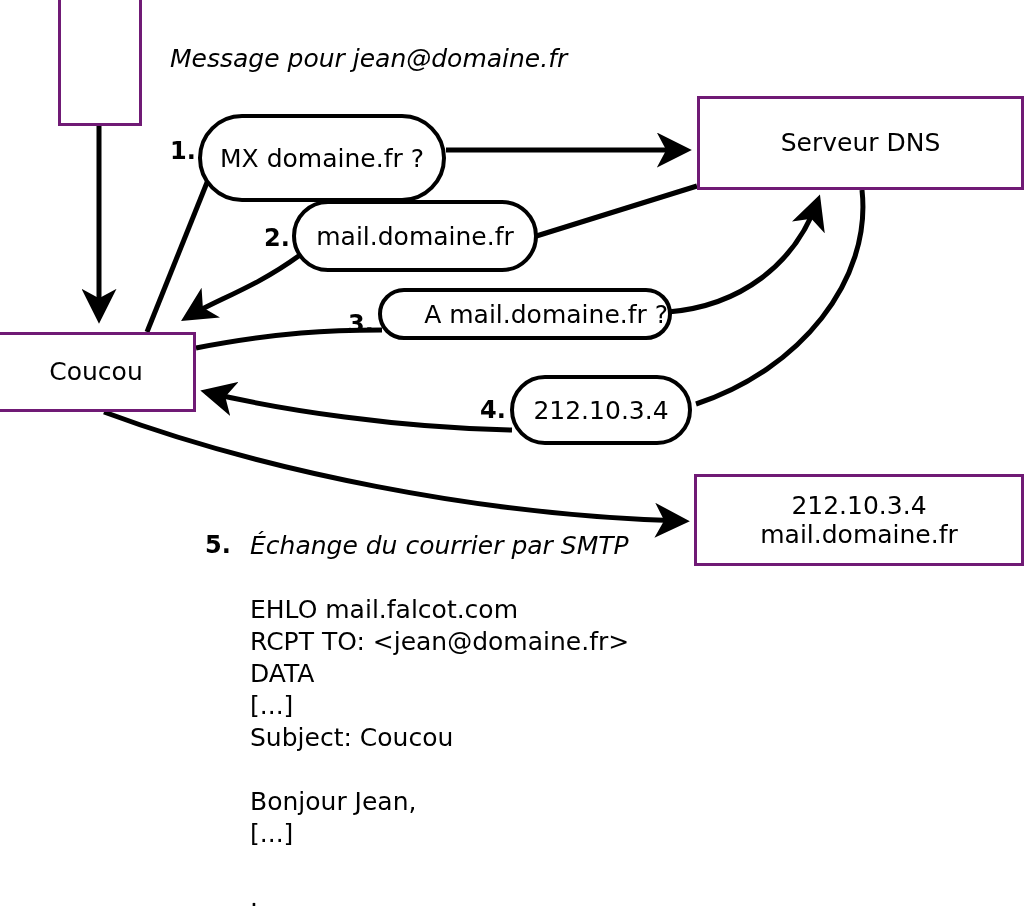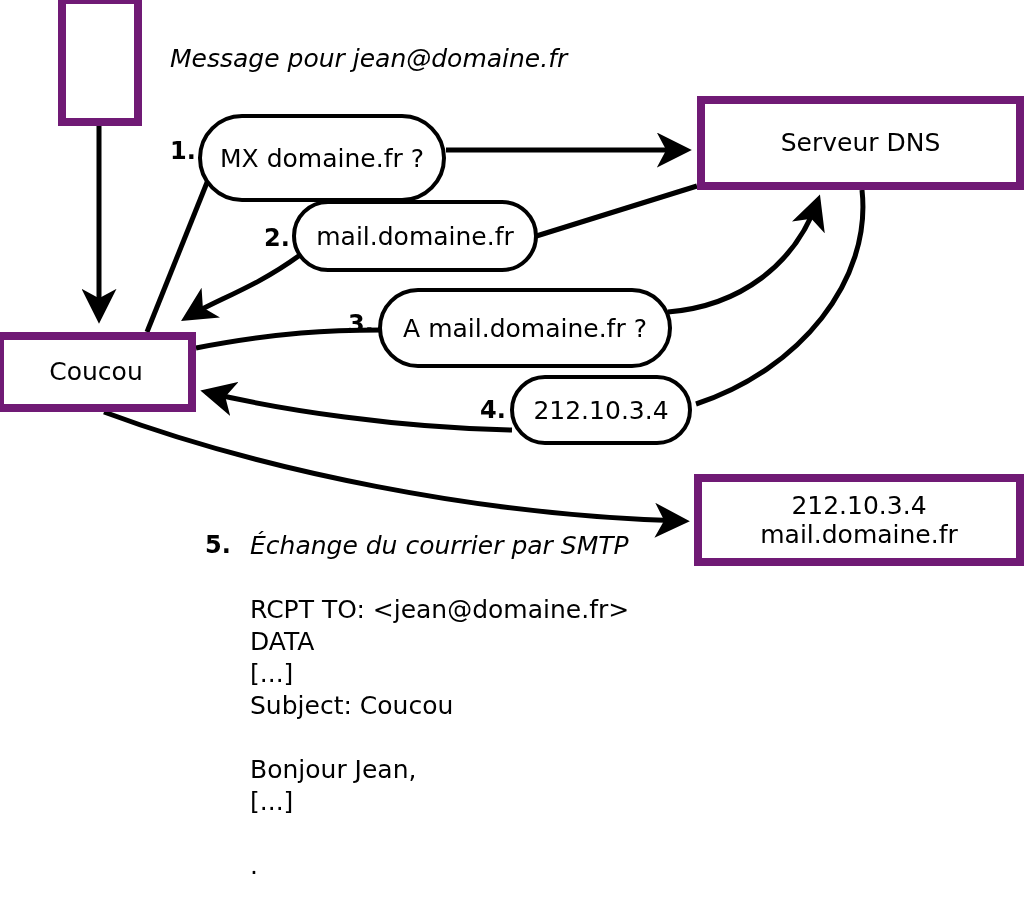--- a/index.html
+++ b/index.html
@@ -21,21 +21,21 @@
   #edges {
     position: absolute; left: 0; top: 0;
     width: 1024px; height: 919px;
     pointer-events: none;
   }
 
   
   .rect-node {
     position: absolute;
     background: #ffffff;
-    border: 8px solid #701a75;
+    border: 3px solid #701a75;
     display: flex;
     align-items: center;
     justify-content: center;
     text-align: center;
     line-height: 1.18;
     font-size: 25px;
     z-index: 3;
   }
   .rect-node .line { display: block; white-space: nowrap; }
 
@@ -52,21 +52,21 @@
     border-radius: 999px;
     display: flex;
     align-items: center;
     justify-content: center;
     font-size: 25px;
     white-space: nowrap;
     z-index: 4;
   }
   #bubble-1 { left: 198px; top: 114px; width: 248px; height: 88px; }
   #bubble-2 { left: 292px; top: 200px; width: 246px; height: 72px; }
-  #bubble-3 { left: 378px; top: 288px; width: 294px; height: 80px; }
+  #bubble-3 { left: 378px; top: 288px; width: 294px; height: 52px; justify-content: flex-end; }
   #bubble-4 { left: 510px; top: 375px; width: 182px; height: 70px; }
 
   
   .step-num {
     position: absolute;
     font-size: 24px;
     font-weight: bold;
     z-index: 5;
     white-space: nowrap;
   }
@@ -165,20 +165,21 @@
   <div class="step-num" id="step-2">2.</div>
   <div class="step-num" id="step-3">3.</div>
   <div class="step-num" id="step-4">4.</div>
   <div class="step-num" id="step-5">5.</div>
 
   <div class="free-text" id="msg-label">Message pour jean@domaine.fr</div>
 
   <div class="free-text" id="smtp-label">Échange du courrier par SMTP</div>
 
   <div id="smtp-transcript">
+      <span class="tline">EHLO mail.falcot.com</span>
       <span class="tline">RCPT TO: &lt;jean@domaine.fr&gt;</span>
       <span class="tline">DATA</span>
       <span class="tline">[...]</span>
       <span class="tline">Subject: Coucou</span>
       <span class="tline"> </span>
       <span class="tline">Bonjour Jean,</span>
       <span class="tline">[...]</span>
       <span class="tline"> </span>
       <span class="tline">.</span>
     </div>

